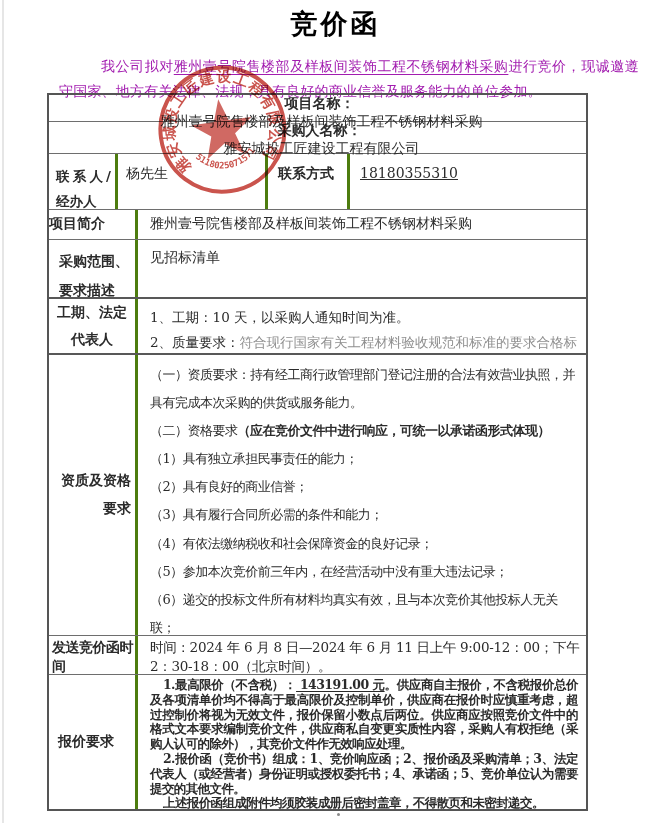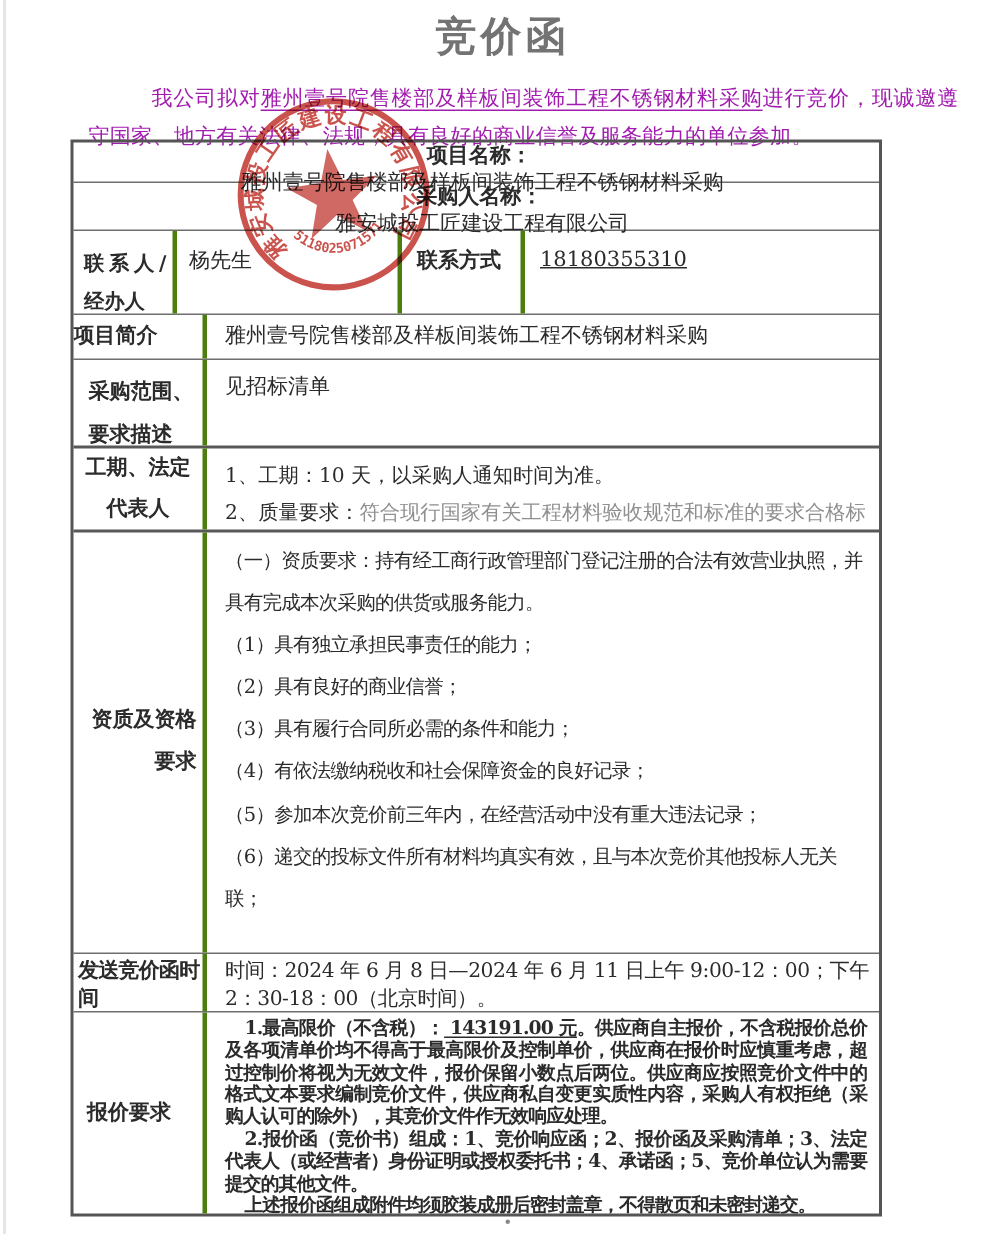--- a/index.html
+++ b/index.html
@@ -3,21 +3,21 @@
 <meta charset="utf-8">
 <style>
   html,body{margin:0;padding:0;background:#ffffff;}
   .page{
     position:relative;width:671px;height:823px;background:#ffffff;overflow:hidden;
     font-family:"DejaVu Serif","Liberation Serif",serif;color:#2b2b2b;
   }
   .scan-edge{position:absolute;left:2px;top:0;width:2px;height:100%;background:#e6e6e6;}
   .title{
     position:absolute;top:6px;left:0;right:0;text-align:center;
-    font-size:27px;font-weight:bold;letter-spacing:3px;color:#737373;
+    font-size:27px;font-weight:bold;letter-spacing:3px;color:#000000;
   }
   .intro{
     position:absolute;top:40px;left:59px;width:580px;
     font-size:14px;line-height:25px;letter-spacing:.2px;text-align:justify;
     text-indent:42px;color:#a21caf;
   }
   .intro .u{text-decoration:underline;text-underline-offset:3px;}
 
   
   .dtable{
@@ -130,20 +130,21 @@
       <div class="cell vline ctcell">
         <div>1、工期：10 天，以采购人通知时间为准。</div>
         <div><span>2、质量要求：</span><span class="muted">符合现行国家有关工程材料验收规范和标准的要求合格标准。</span></div>
       </div>
     </div>
 
     <div class="trow thick r7">
       <div class="cell lblcell">资质及资格要求</div>
       <div class="cell vline ctcell">
         <div>（一）资质要求：持有经工商行政管理部门登记注册的合法有效营业执照，并具有完成本次采购的供货或服务能力。</div>
+        <div><span>（二）资格要求</span><b>（应在竞价文件中进行响应，可统一以承诺函形式体现）</b></div>
         <div>（1）具有独立承担民事责任的能力；</div>
         <div>（2）具有良好的商业信誉；</div>
         <div>（3）具有履行合同所必需的条件和能力；</div>
         <div>（4）有依法缴纳税收和社会保障资金的良好记录；</div>
         <div>（5）参加本次竞价前三年内，在经营活动中没有重大违法记录；</div>
         <div>（6）递交的投标文件所有材料均真实有效，且与本次竞价其他投标人无关联；</div>
 
       </div>
     </div>
 

